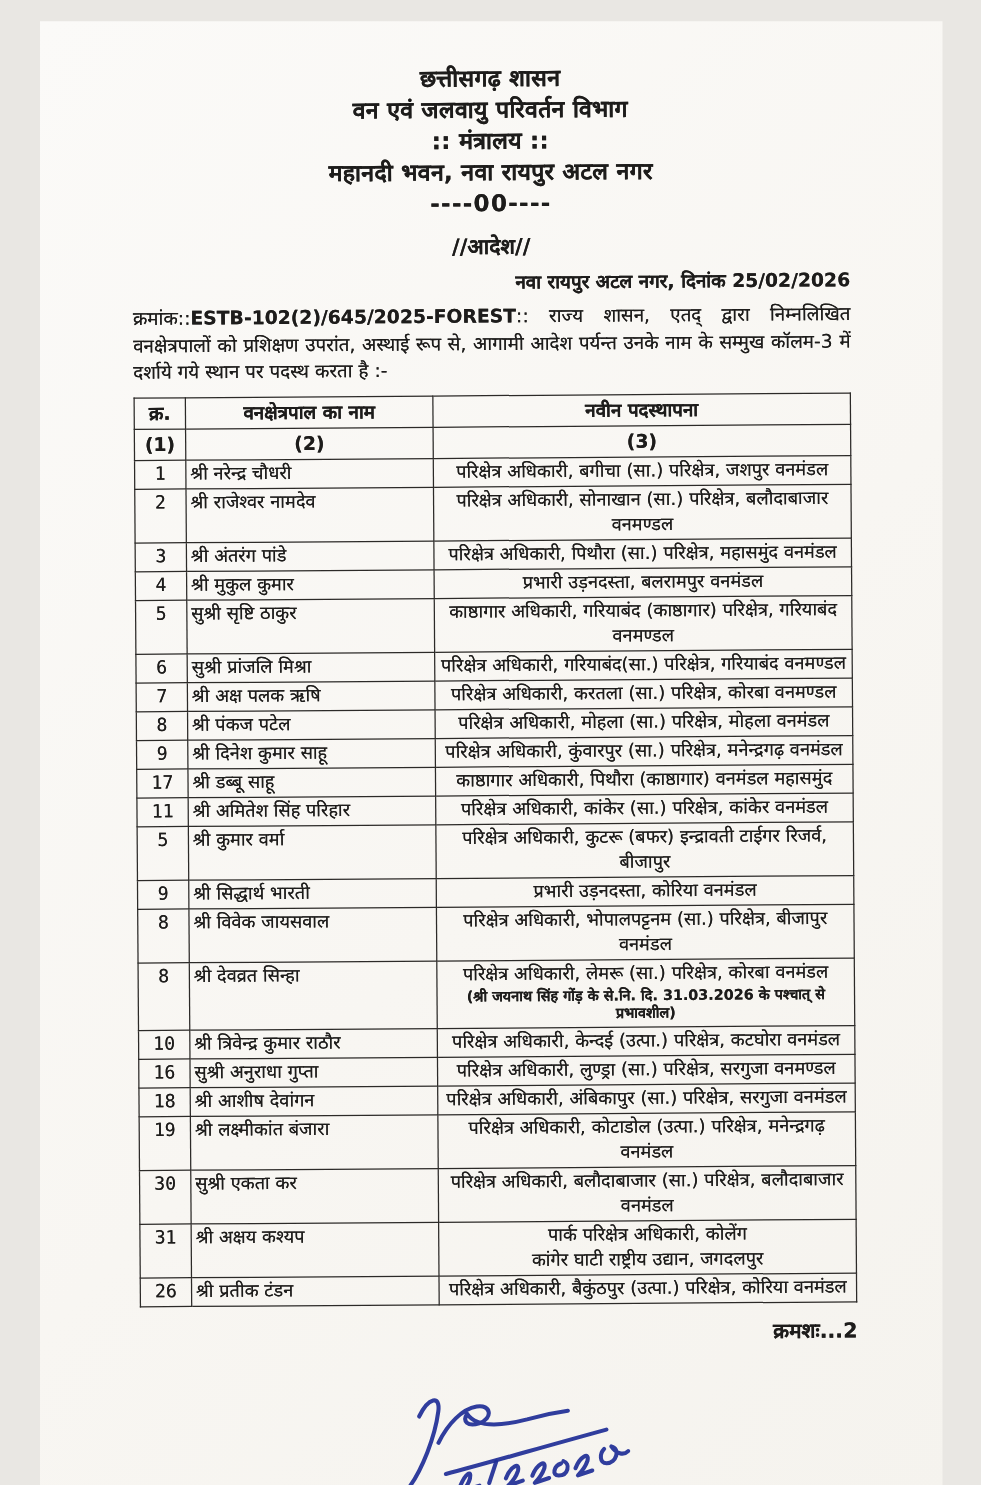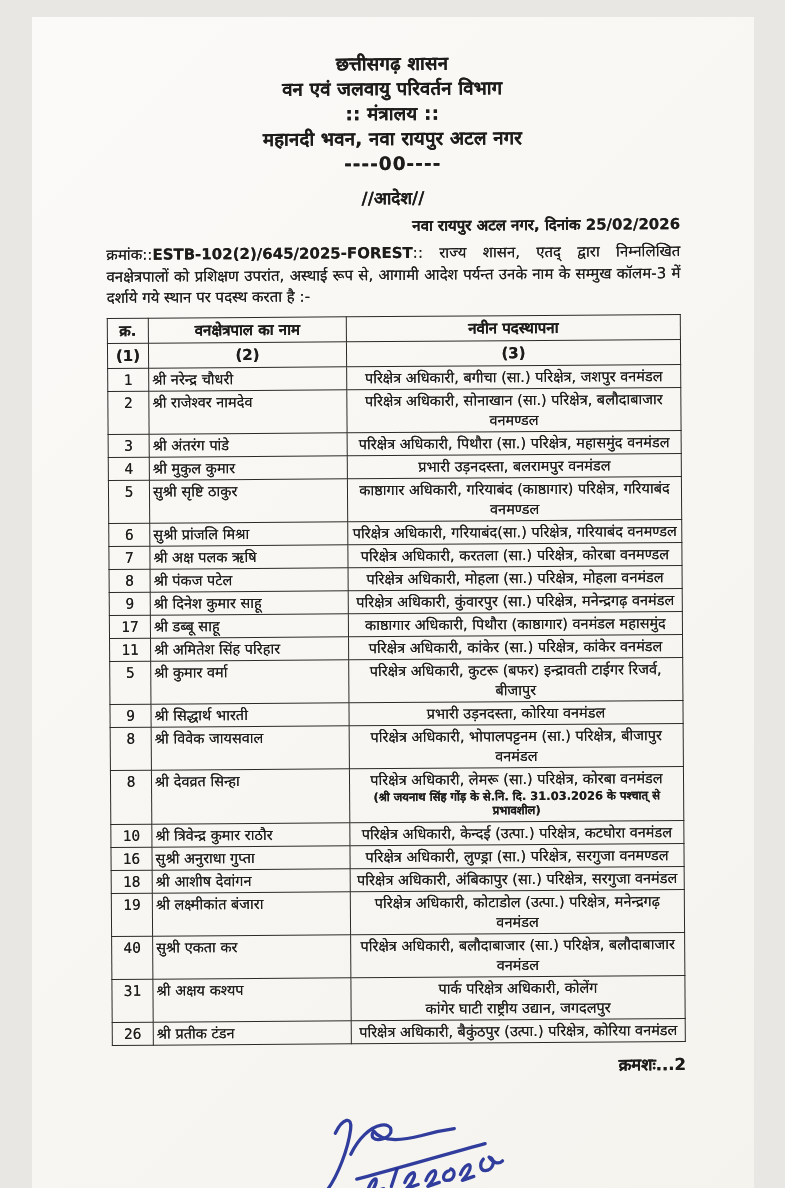--- a/index.html
+++ b/index.html
@@ -251,21 +251,21 @@
             </td>
           </tr>
           <tr>
             <td class="sn">19</td>
             <td class="name">श्री लक्ष्मीकांत बंजारा</td>
             <td class="posting">
               <div>परिक्षेत्र अधिकारी, कोटाडोल (उत्पा.) परिक्षेत्र, मनेन्द्रगढ़ वनमंडल</div>
             </td>
           </tr>
           <tr>
-            <td class="sn">40</td>
+            <td class="sn">30</td>
             <td class="name">सुश्री एकता कर</td>
             <td class="posting">
               <div>परिक्षेत्र अधिकारी, बलौदाबाजार (सा.) परिक्षेत्र, बलौदाबाजार वनमंडल</div>
             </td>
           </tr>
           <tr>
             <td class="sn">31</td>
             <td class="name">श्री अक्षय कश्यप</td>
             <td class="posting">
               <div>पार्क परिक्षेत्र अधिकारी, कोलेंग</div>

